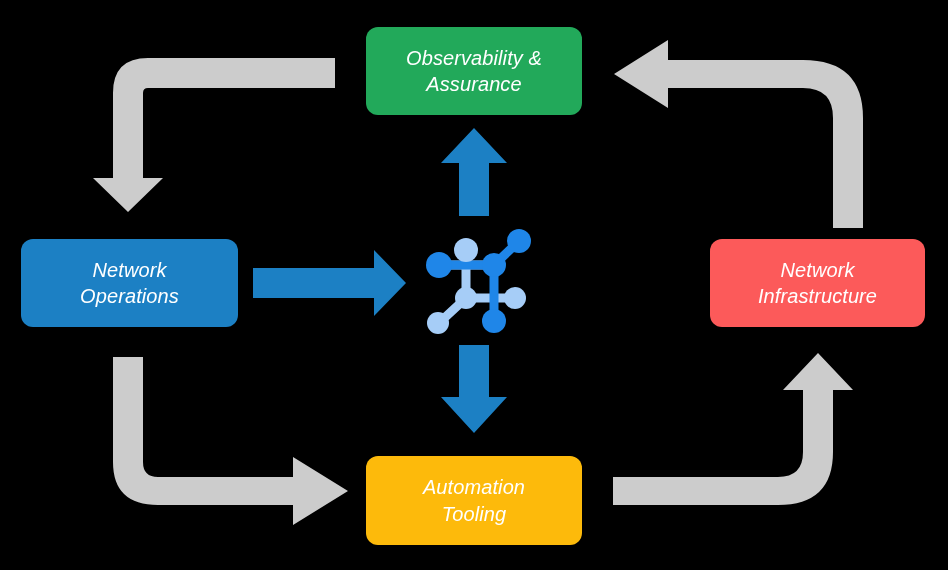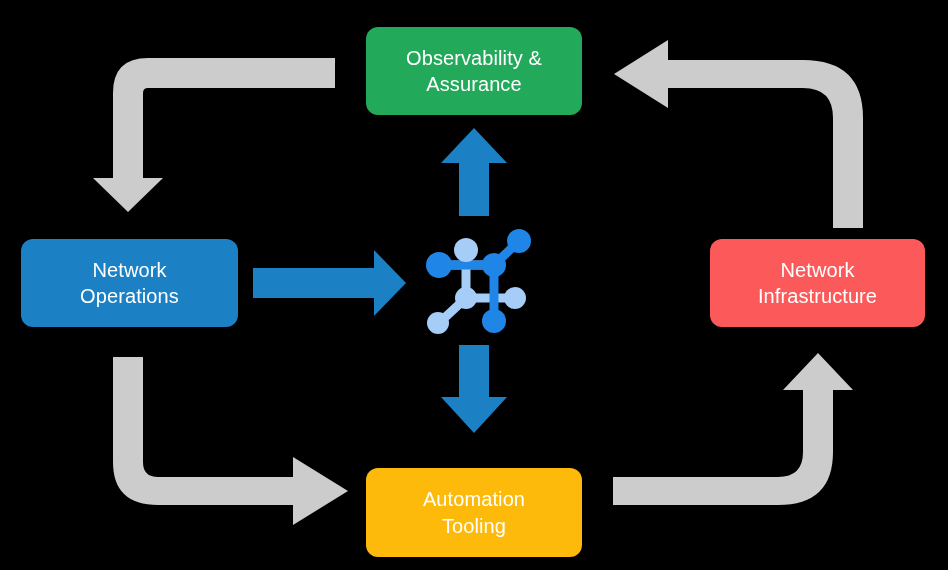--- a/index.html
+++ b/index.html
@@ -23,35 +23,36 @@
     justify-content: center;
     text-align: center;
     color: #ffffff;
     font-size: 20px;
     line-height: 1.32;
     font-weight: 400;
     letter-spacing: 0.1px;
     box-sizing: border-box;
     padding: 4px 10px;
     white-space: pre-line;
+    font-style: italic;
   }
   #box-observability {
     left: 366px; top: 27px; width: 216px; height: 88px;
     background: #22a95a;
   }
   #box-network-operations {
     left: 21px; top: 239px; width: 217px; height: 88px;
     background: #1c80c4;
   }
   #box-network-infrastructure {
     left: 710px; top: 239px; width: 215px; height: 88px;
     background: #fc5a5a;
   }
   #box-automation-tooling {
-    left: 366px; top: 468px; width: 216px; height: 89px;
+    left: 366px; top: 456px; width: 216px; height: 89px;
     background: #fdba0b;
   }
   .svg-layer {
     position: absolute;
     left: 0; top: 0;
     width: 948px;
     height: 570px;
   }
   .icon-wrap {
     position: absolute;

